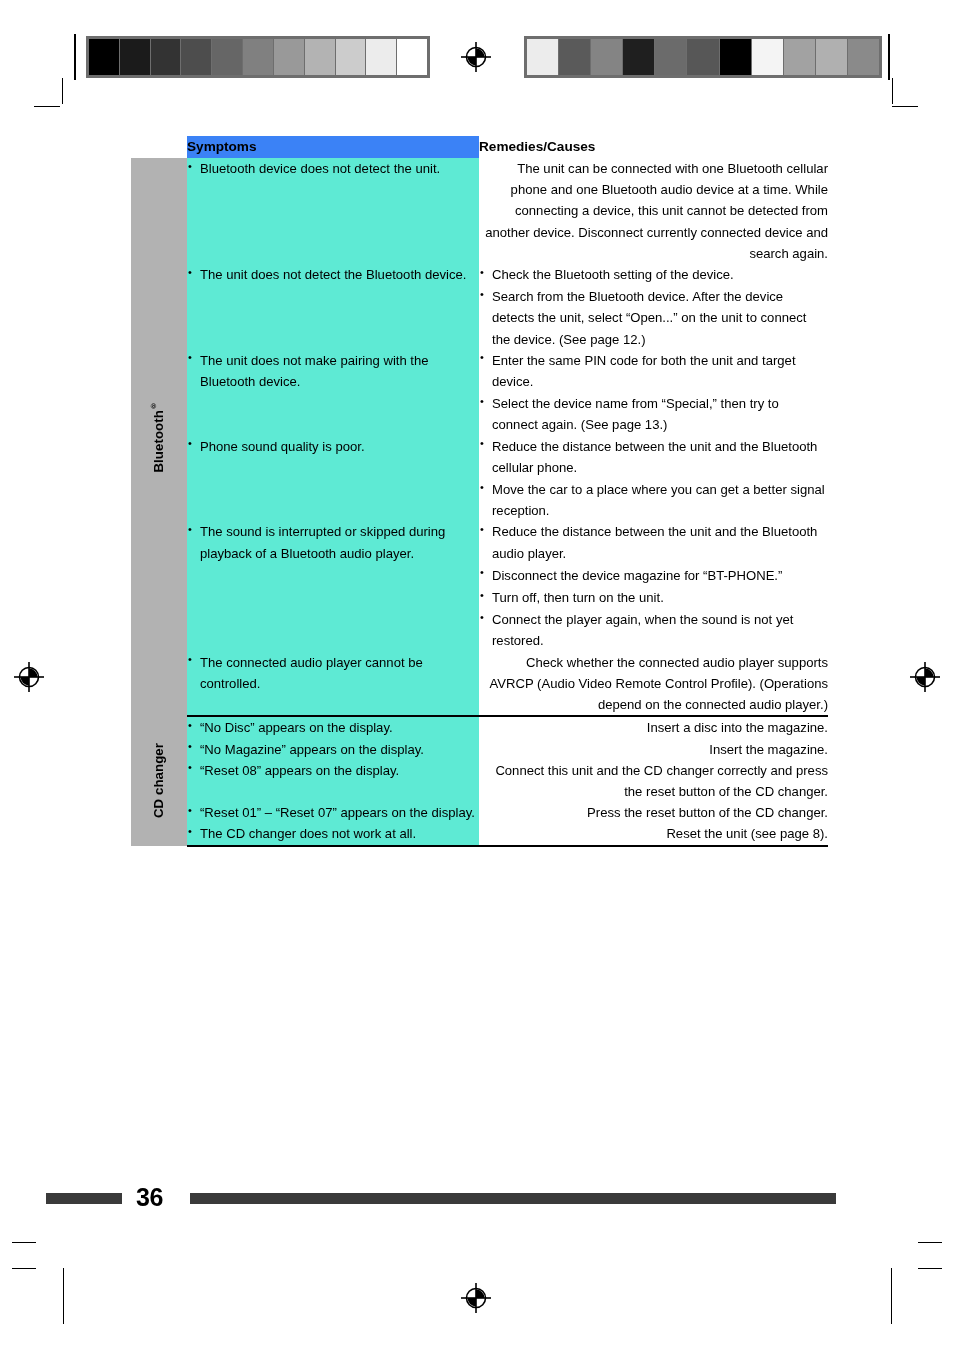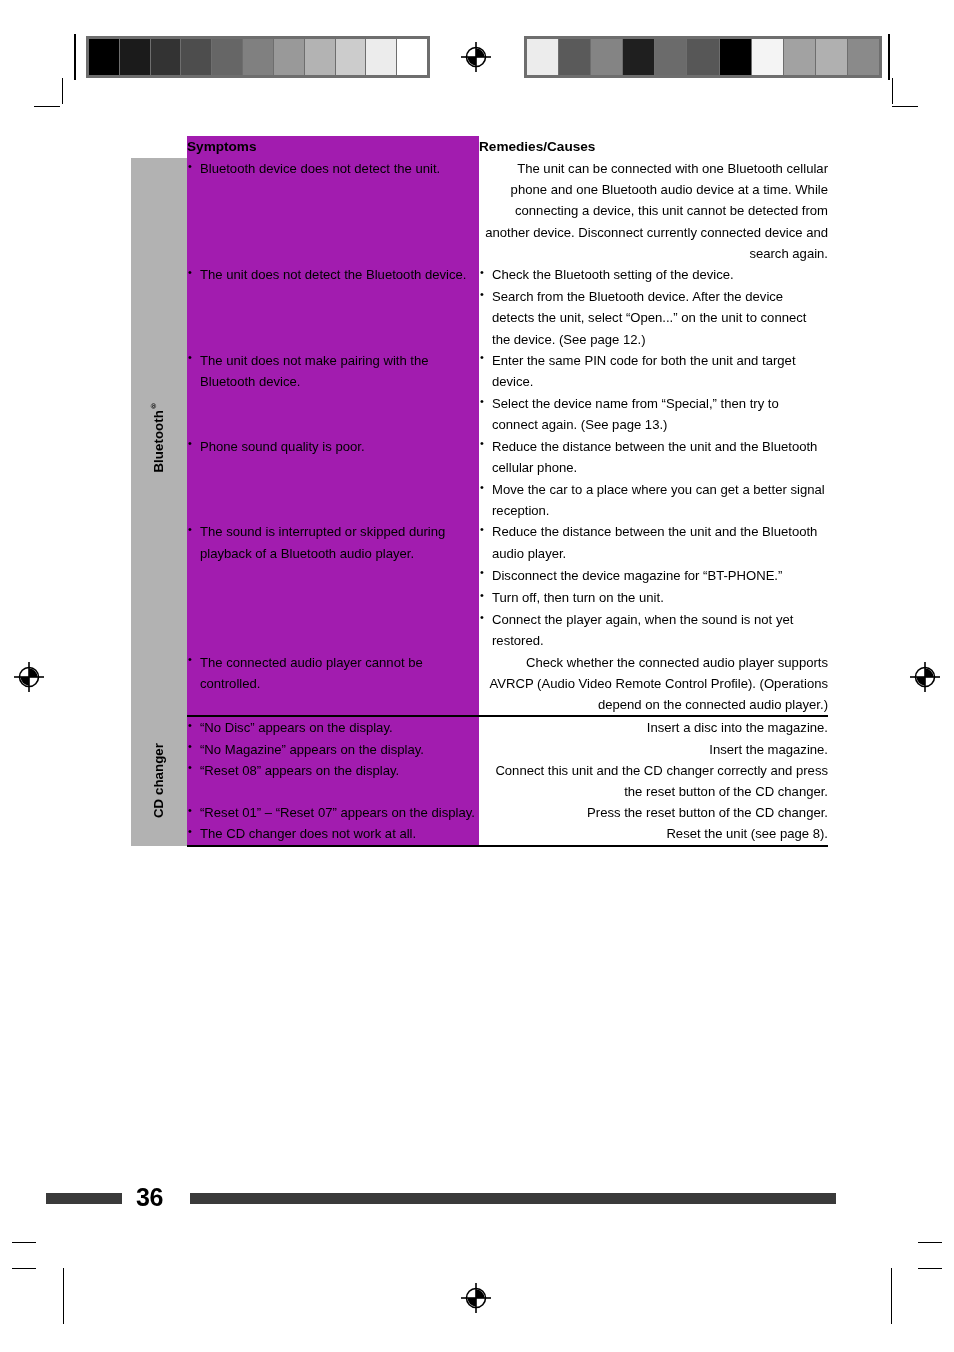--- a/index.html
+++ b/index.html
@@ -99,21 +99,21 @@
     font-size: 13.6px;
     padding: 9px 10px 10px 12px;
     border-top: 2.2px solid #000;
     border-bottom: 2.2px solid #000;
   }
   .hdr-blank {
     border-top: none;
     border-bottom: none;
     background: #ffffff;
   }
-  .hdr-sym { background: #a21caf; margin-left: 8px; }
+  .hdr-sym { background: #3b82f6; margin-left: 8px; }
   .hdr-rem { background: #ffffff; padding-left: 14px; }
 
   
   .cat-cell {
     background: #b2b2b2;
     border-bottom: 2.2px solid #000;
     position: relative;
   }
   .cat-label {
     position: absolute;
@@ -130,21 +130,21 @@
     letter-spacing: 0.1px;
     white-space: nowrap;
   }
   .cat-label sup {
     font-size: 7.6px;
     vertical-align: super;
   }
 
   
   .sym-cell {
-    background: #a21caf;
+    background: #5eead4;
     padding: 7px 10px 9px 12px;
     border-bottom: 1.1px solid #000;
   }
   .rem-cell {
     background: #ffffff;
     padding: 7px 8px 9px 14px;
     border-bottom: 1.1px solid #000;
   }
   tr.section-end .sym-cell,
   tr.section-end .rem-cell { border-bottom: 2.2px solid #000; }

